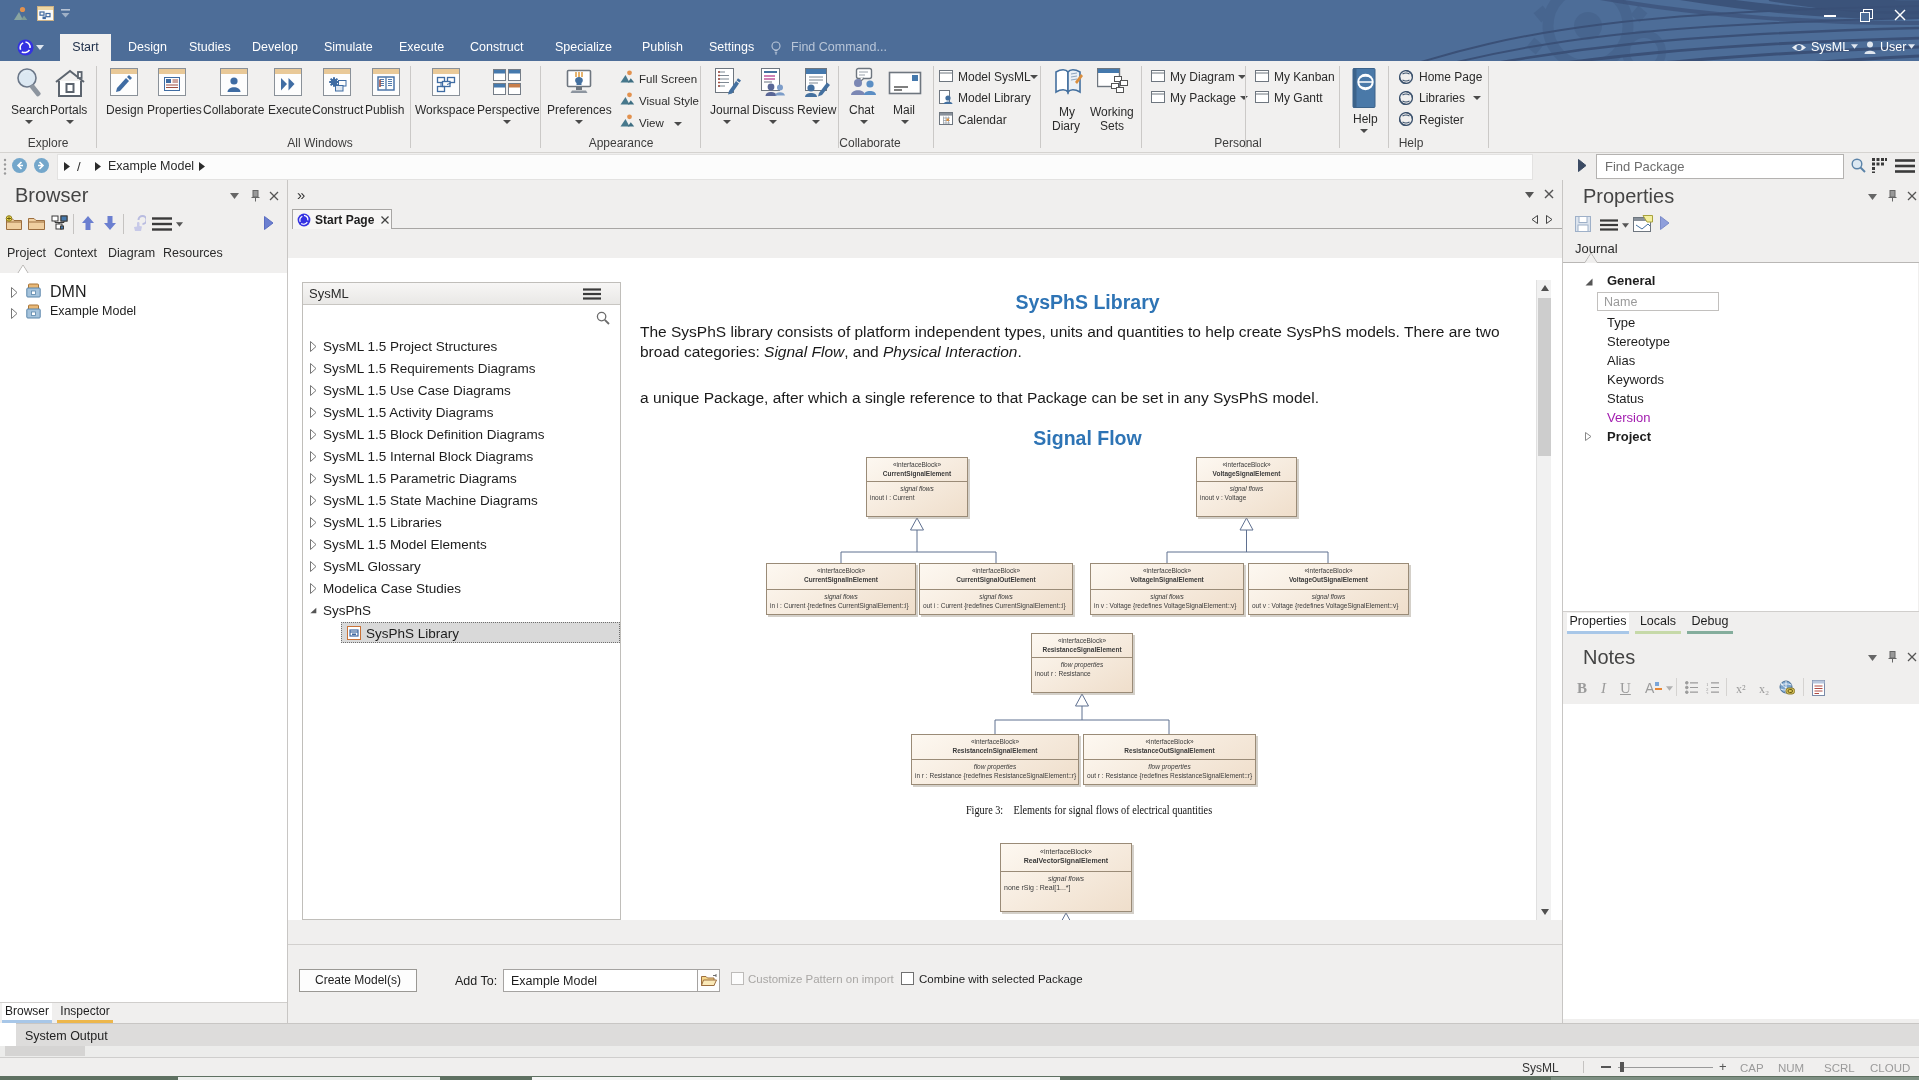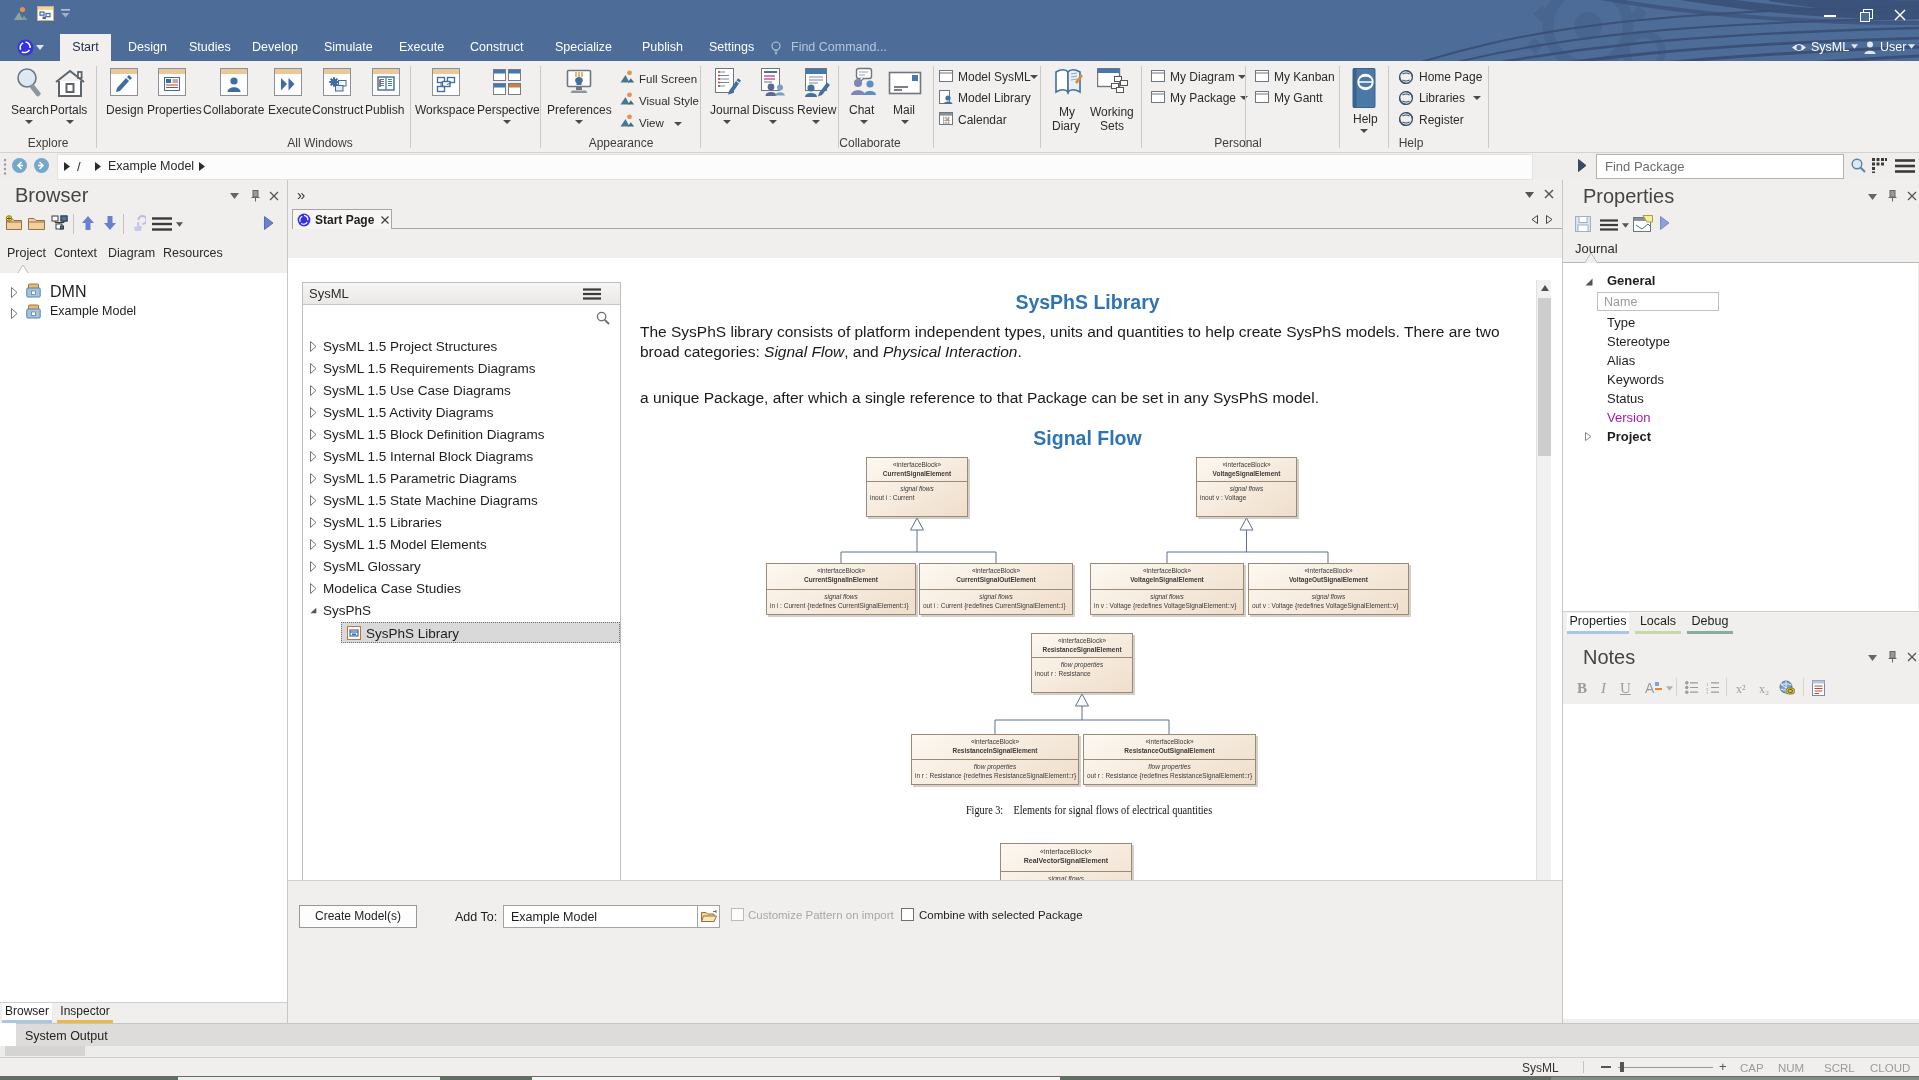--- a/index.html
+++ b/index.html
@@ -830,21 +830,21 @@
           </svg>
     </div>
     <div class="ab" style="left:1px;top:18px;width:13px;height:158px;background:#cdcdcd"></div>
     <div class="ab" style="left:1px;top:623px;width:13px;height:17px;background:#f1f1f1">
       <svg class="ab" style="left:3px;top:6px" width="8" height="6" viewBox="0 0 8 6">
             <path d="M4,6 L8,0 L0,0 Z" fill="#505050"></path>
           </svg>
     </div>
   </div>
 
-  <div class="ab" style="left:0;top:700px;width:1274px;height:103px;background:#f0efee;border-top:1px solid #d2d0ce;box-sizing:border-box">
+  <div class="ab" style="left:0;top:764px;width:1274px;height:103px;background:#f0efee;border-top:1px solid #d2d0ce;box-sizing:border-box">
     <div class="ab" style="left:11px;top:24px;width:118px;height:23px;background:#fdfdfd;border:1px solid #9a9894;box-sizing:border-box;text-align:center;font-size:12px;color:#1d1d1d;line-height:21px">Create Model(s)</div>
     <div class="ab" style="left:167px;top:29px;font-size:12.5px;color:#1d1d1d">Add To:</div>
     <div class="ab" style="left:215px;top:24px;width:195px;height:23px;background:#fff;border:1px solid #a5a3a1;box-sizing:border-box">
       <div class="ab" style="left:7px;top:4px;font-size:12.5px;color:#1d1d1d">Example Model</div>
     </div>
     <div class="ab" style="left:409px;top:24px;width:23px;height:23px;background:#fdfdfd;border:1px solid #a5a3a1;box-sizing:border-box">
       <svg class="ab" style="left:3px;top:4px" width="16" height="13" viewBox="0 0 16 13">
             <path d="M0.5,2.5 L5,2.5 L6.5,4 L13,4 L13,11.5 L0.5,11.5 Z" fill="#f5d68a" stroke="#9c6e3f"></path>
             <path d="M2.5,6 L15.5,6 L13,11.5 L0.5,11.5 Z" fill="#fae9b8" stroke="#9c6e3f"></path>
             <path d="M12,1.5 L15,1.5 M15,0 L15,3" stroke="#6b6b6b"></path>

